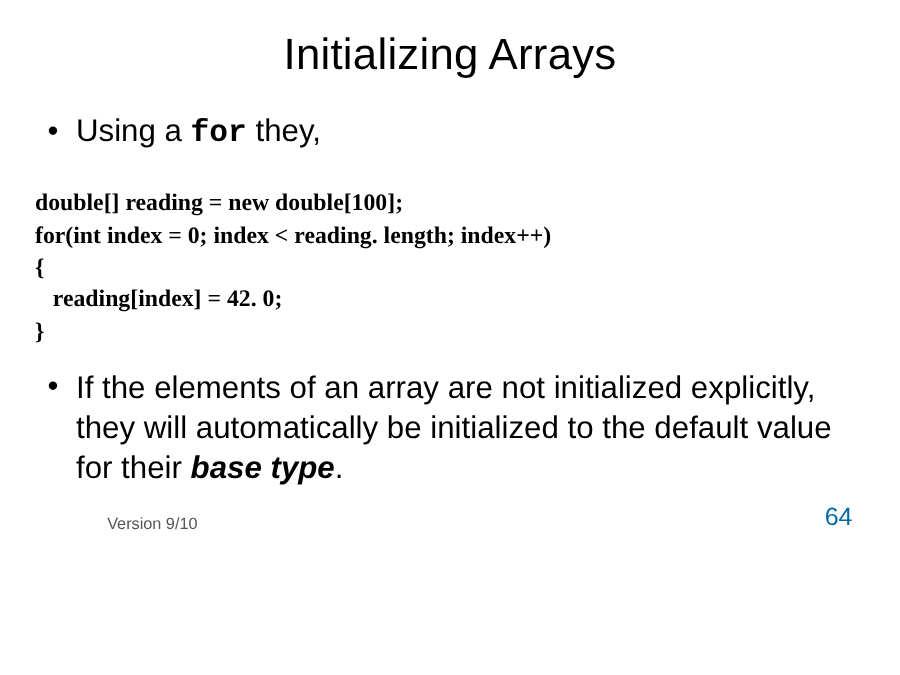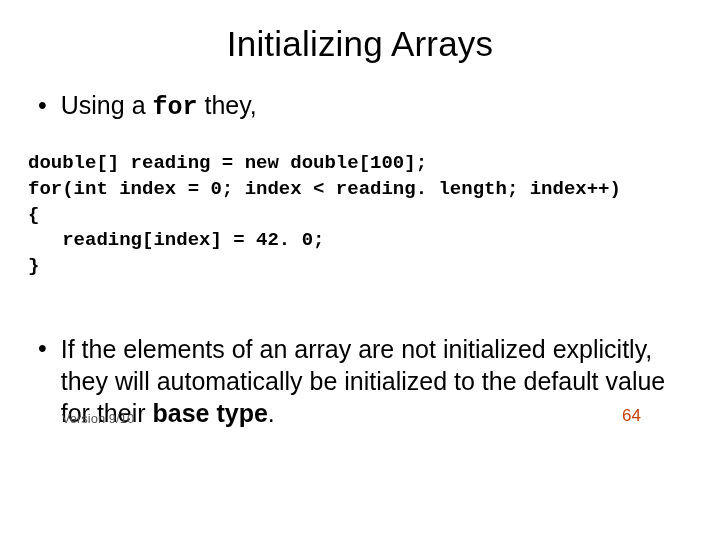--- a/index.html
+++ b/index.html
@@ -31,29 +31,29 @@
     margin-left: 10px;
     margin-bottom: 28px;
   }
   .bullet .dot {
     font-size: 25px;
     margin-right: 14px;
     line-height: 1;
   }
   .bullet .txt { line-height: 1.25; }
   .mono { font-family: "Courier New", Courier, monospace; font-weight: bold; margin-top: 37px; }
-  .bold { font-weight: bold; }
+  .bold { font-weight: bold; font-style: italic; }
   .codeblock {
-    font-family: Liberation Mono, monospace;
+    font-family: Liberation Serif, serif;
     font-weight: bold;
     font-size: 19px;
     white-space: pre;
     line-height: 1.35;
     margin-left: 0px;
-    margin-bottom: 54px;
+    margin-bottom: 16px;
   }
   .bullet2 {
     display: flex;
     align-items: flex-start;
     font-size: 25px;
     margin-left: 10px;
     margin-right: 6px;
   }
   .bullet2 .dot {
     font-size: 25px;
@@ -70,22 +70,22 @@
     padding: 0 38px 0 38px;
     font-size: 13px;
     color: #555;
   }
   .footer .center {
     text-align: center;
     flex: 1;
     font-size: 12.5px;
     line-height: 1.25;
   }
-  .footer .left { width: 120px; text-align: center; }
-  .footer .right { width: 60px; font-size: 17px; color: #c2410c; }
+  .footer .left { width: 120px; text-align: right; }
+  .footer .right { width: 60px; text-align: right; font-size: 20px; color: #0369a1; }
 </style>
 </head>
 <body>
 
 <div class="slide">
 
   <h1 class="title">Initializing Arrays</h1>
 
   <div class="bullet">
     <span class="dot">•</span>

